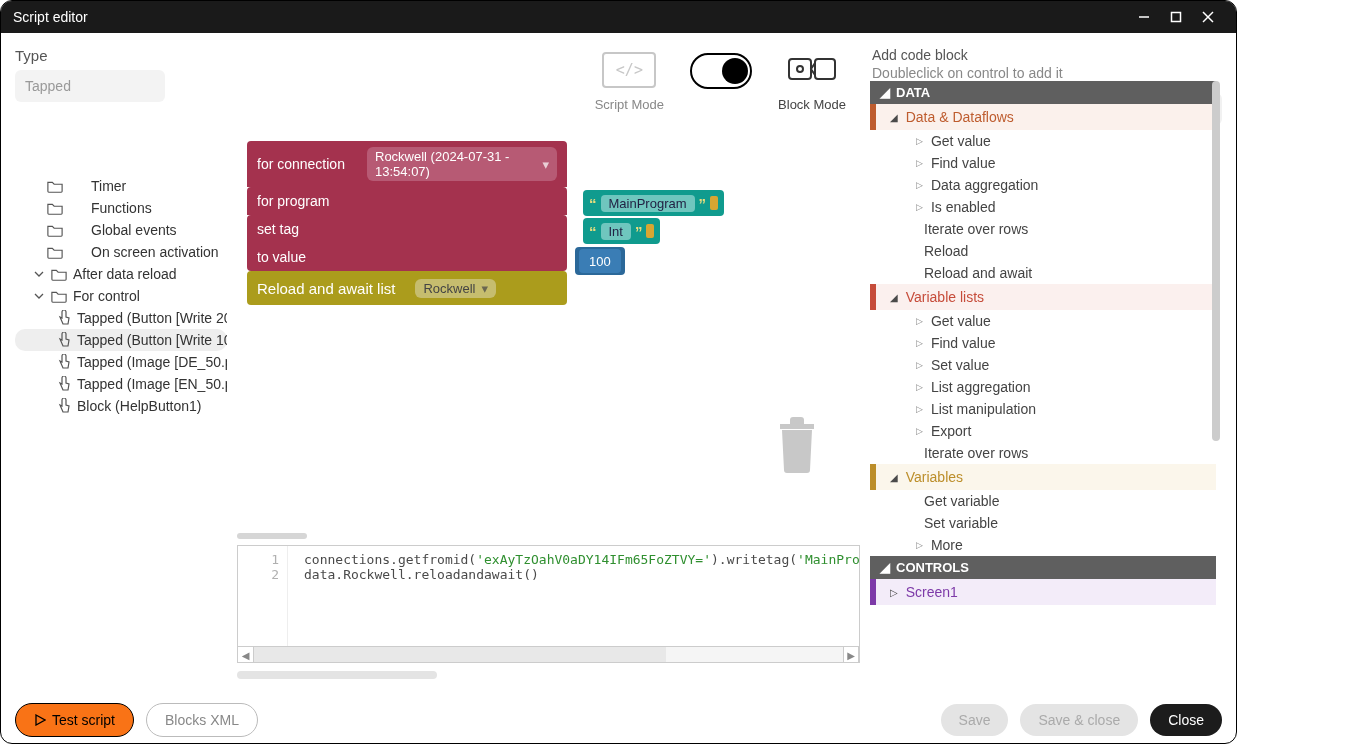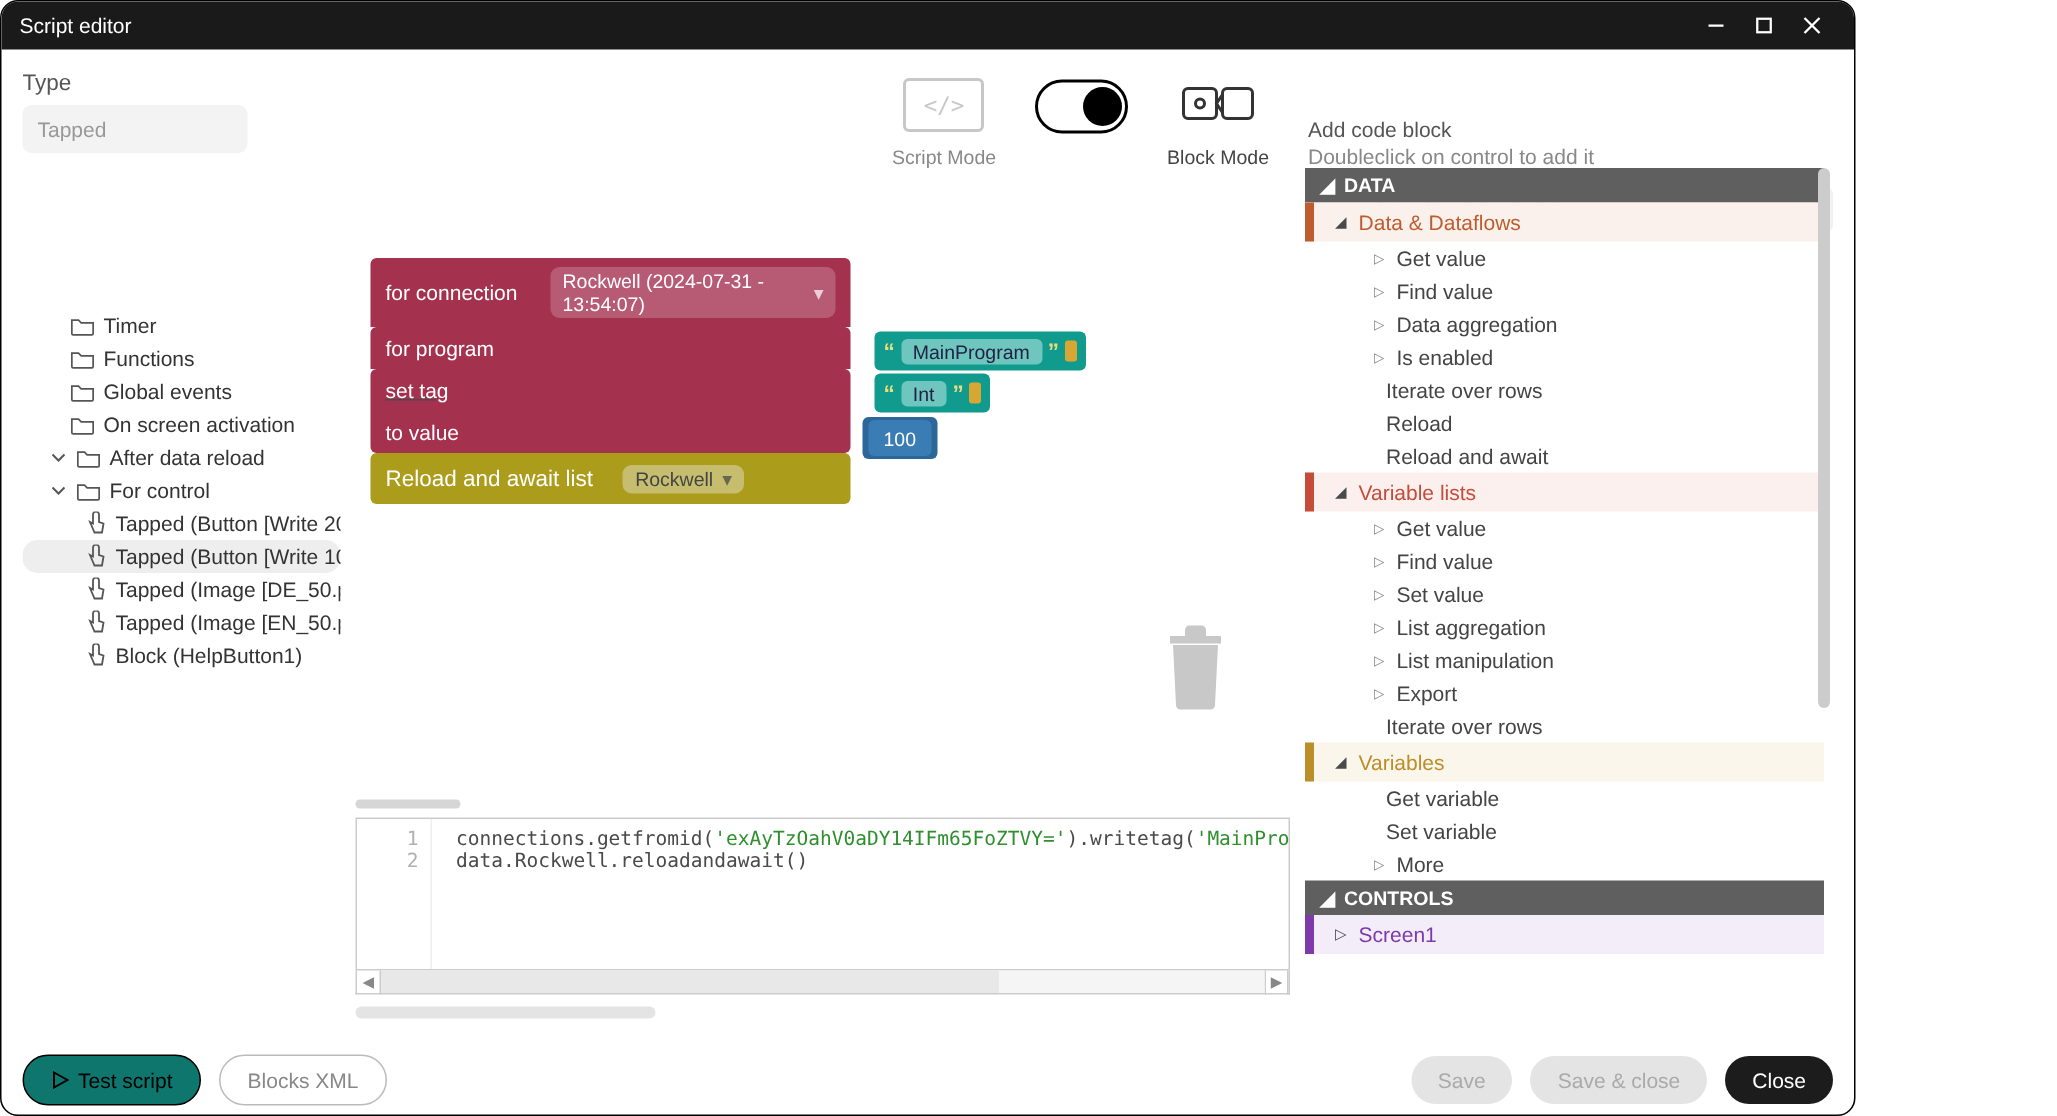--- a/index.html
+++ b/index.html
@@ -16,28 +16,28 @@
 .type-input { width: 150px; height: 32px; border: none; border-radius: 6px; background: #f3f3f3; padding: 0 10px; font-size: 14px; color: #999; }
 .mode-row { margin-left: auto; display: flex; align-items: flex-start; gap: 26px; }
 .mode { text-align: center; font-size: 13px; color: #888; }
 .mode.active { color: #444; }
 .mode .icon-row { height: 46px; display: flex; align-items: center; justify-content: center; margin-bottom: 4px; }
 .script-icon { width: 54px; height: 36px; border: 2px solid #c7c7c7; border-radius: 4px; display: flex; align-items: center; justify-content: center; color: #c7c7c7; font-family: monospace; font-size: 15px; }
 .block-icon svg { width: 50px; height: 36px; }
 .toggle { width: 62px; height: 36px; border: 2px solid #000; border-radius: 20px; display: flex; align-items: center; justify-content: flex-end; padding: 2px; margin-top: 6px; }
 .toggle .knob { width: 26px; height: 26px; background: #000; border-radius: 50%; }
 .addblock { width: 350px; }
-.addblock .title { font-size: 14px; color: #555; margin-bottom: 2px; margin-top: 31px; }
+.addblock .title { font-size: 14px; color: #555; margin-bottom: 2px; }
 .addblock .subtitle { font-size: 14px; color: #888; margin-bottom: 12px; }
 .search-block { width: 350px; height: 32px; border: none; border-radius: 6px; background: #f1f1f1; padding: 0 10px; font-size: 14px; color: #999; }
 .mainrow { flex: 1; display: flex; gap: 10px; margin-top: 6px; min-height: 0; }
 .sidebar { width: 212px; padding-top: 44px; overflow: hidden; }
 .tree-item { display: flex; align-items: center; height: 22px; font-size: 14px; color: #333; white-space: nowrap; cursor: pointer; }
 .tree-item.selected { background: #eee; border-radius: 10px; }
-.indent1 { padding-left: 32px; }
+.indent1 { padding-left: 32px; gap: 22px; }
 .indent2 { padding-left: 42px; }
 .indent1c { padding-left: 18px; }
 .folder-icon, .reload-icon, .tap-icon, .chev-icon { display: inline-flex; align-items: center; justify-content: center; margin-right: 6px; flex-shrink: 0; }
 .chev-icon { width: 12px; }
 .folder-icon svg { width: 16px; height: 14px; }
 .reload-icon svg { width: 14px; height: 14px; }
 .tap-icon svg { width: 14px; height: 16px; }
 .canvas-col { flex: 1; display: flex; flex-direction: column; min-width: 0; position: relative; }
 .canvas { flex: 1; position: relative; overflow: hidden; }
 .block-stack { position: absolute; left: 10px; top: 10px; }
@@ -91,21 +91,21 @@
 .group-screen { background: #f3ecf9; }
 .group-screen .label { color: #7d3aa8; }
 .group-screen .bar { background: #7d3aa8; }
 .item-row { display: flex; align-items: center; height: 22px; font-size: 14px; color: #444; padding-left: 46px; cursor: pointer; }
 .item-row .tri { margin-right: 8px; font-size: 9px; color: #888; }
 .item-row.noexp { padding-left: 54px; }
 .rp-scrollbar { width: 8px; background: #ccc; border-radius: 4px; height: 360px; position: absolute; right: 2px; top: 0; }
 .rightpanel-wrap { position: relative; }
 .footer { display: flex; align-items: center; padding: 10px 14px 6px 14px; gap: 12px; }
 .btn { border-radius: 18px; padding: 8px 18px; font-size: 14px; cursor: pointer; border: none; display: inline-flex; align-items: center; gap: 6px; }
-.btn.outline { background: #0f766e; border: 1.5px solid #000; text-align: center; }
+.btn.outline { background: #f97316; border: 1.5px solid #000; text-align: center; }
 .btn.outline-grey { background: #fff; border: 1.5px solid #bbb; color: #888; }
 .btn.grey { background: #e4e4e4; color: #aaa; }
 .btn.black { background: #1c1c1c; color: #fff; }
 .footer .spacer { flex: 1; }
 </style>
 </head>
 <body>
 
 <div class="window">
   <div class="titlebar">
@@ -290,21 +290,21 @@
                 </div>
               <div class="teal-wrap" style="left:328px; top:3px;">
                 <span class="teal-slot">
                     <span class="quote">“</span>
                     <span class="innerchip">MainProgram</span>
                     <span class="quote">”</span>
                     <span class="nub"></span>
                   </span>
               </div>
             </div>
-            <div style="position:relative;text-decoration:underline;">
+            <div style="position:relative;">
               <div class="block red red-wrap">
                   <div class="block-label">set tag</div>
                 </div>
               <div class="teal-wrap" style="left:328px; top:3px;">
                 <span class="teal-slot">
                     <span class="quote">“</span>
                     <span class="innerchip">Int</span>
                     <span class="quote">”</span>
                     <span class="nub"></span>
                   </span>

